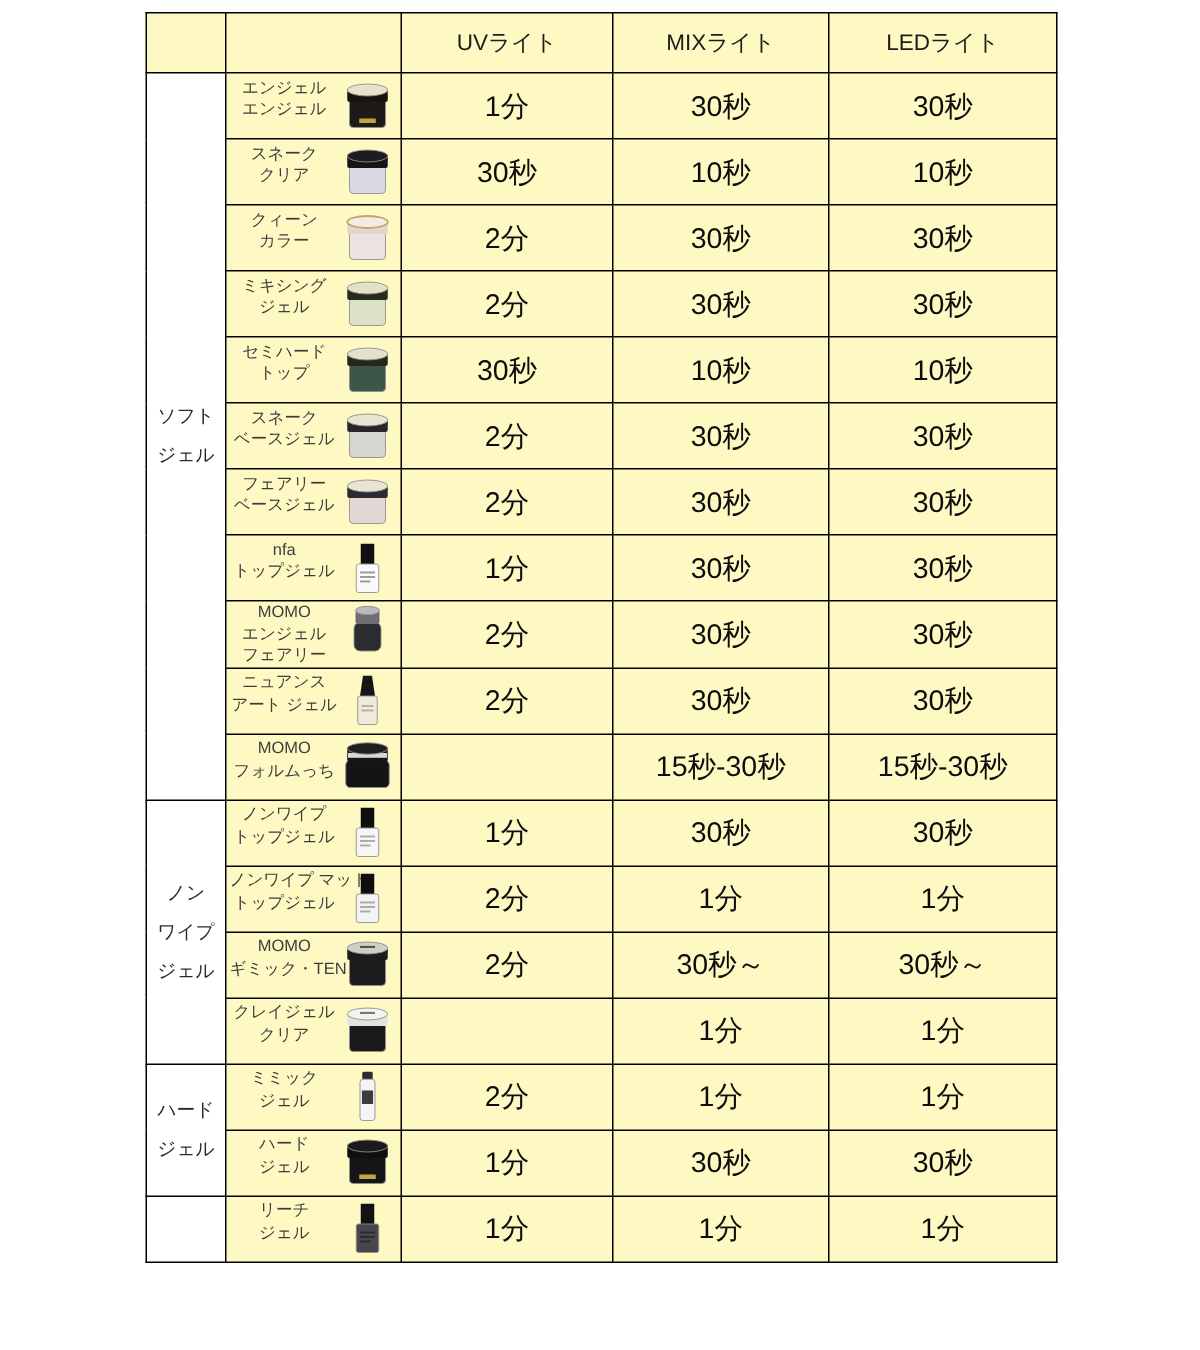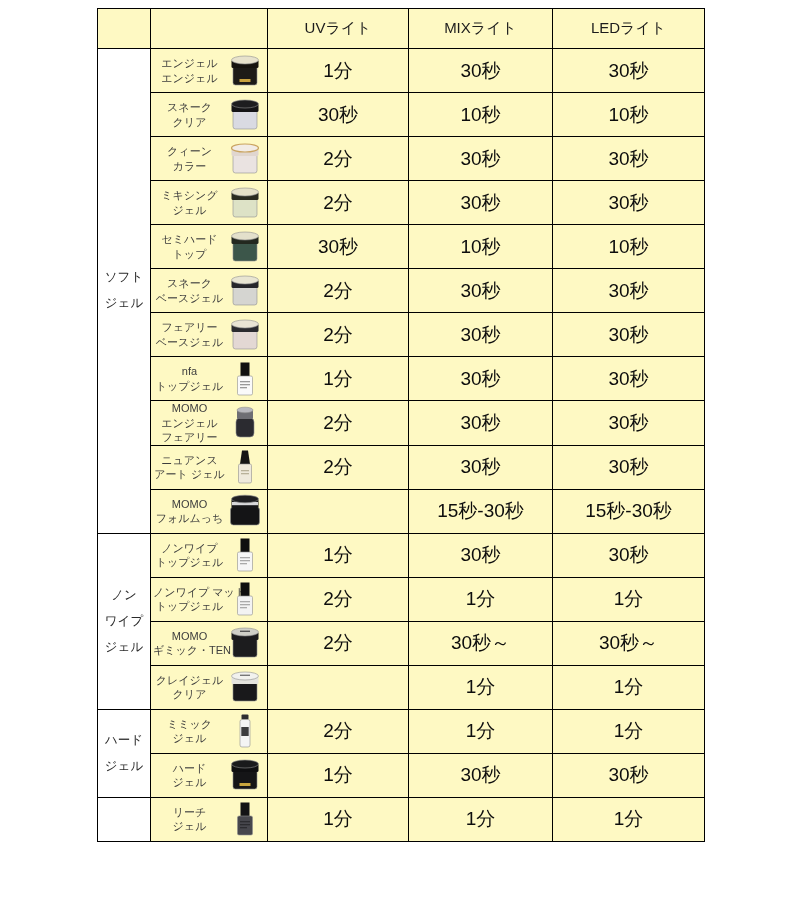--- a/index.html
+++ b/index.html
@@ -13,21 +13,21 @@
   th,td{border:1.5px solid #000;padding:0;overflow:visible;}
   thead tr{height:40px;}
   tbody tr{height:44px;}
   th{font-weight:400;font-size:15px;color:#1c1c1c;text-align:center;vertical-align:middle;}
   .group-cell{
     text-align:center;vertical-align:middle;
     font-size:12.5px;color:#2a2a2a;background:#fff;
   }
   .group-line{margin:9px 0;white-space:nowrap;}
   .product-cell{vertical-align:middle;}
-  .product-inner{display:flex;align-items:center;height:100%;padding:0 3px 0 2px;}
+  .product-inner{display:flex;align-items:flex-start;height:100%;padding:0 3px 0 2px;}
   .product-name{flex:1 1 auto;text-align:center;font-size:11px;line-height:1.32;color:#3d3d3d;min-width:0;}
   .product-name div{white-space:nowrap;}
   .product-icon{flex:0 0 38px;width:38px;height:38px;display:flex;align-items:center;justify-content:center;}
   .time-cell{
     text-align:center;vertical-align:middle;
     font-size:19px;color:#0d0d0d;letter-spacing:0px;white-space:nowrap;
   }
 </style>
 </head>
 <body>

